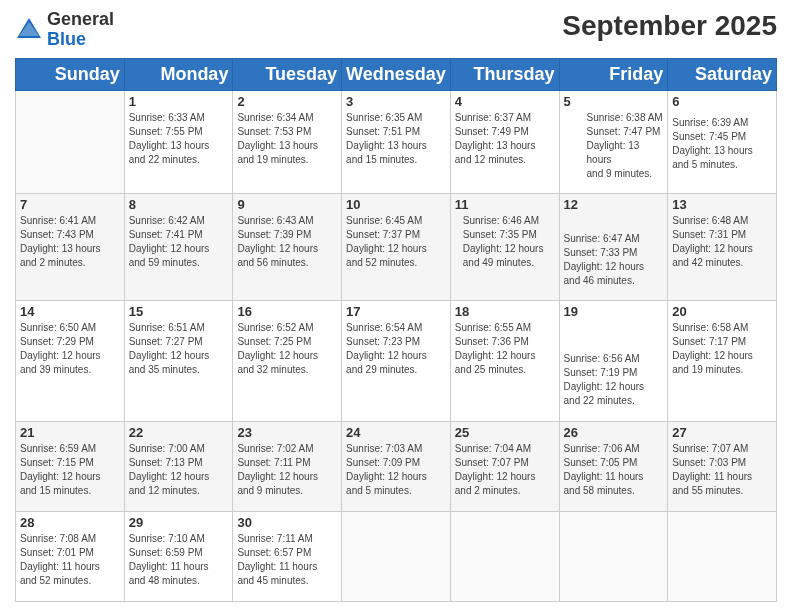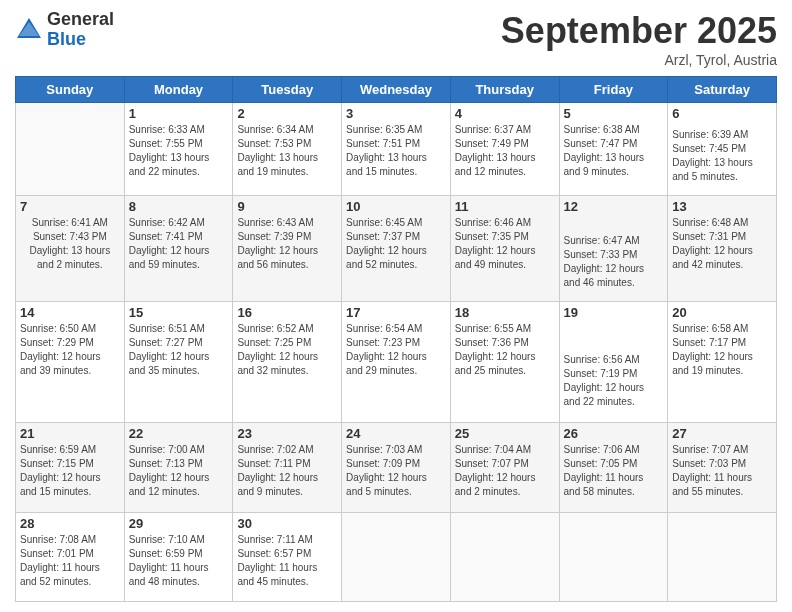--- a/index.html
+++ b/index.html
@@ -44,41 +44,41 @@
       color: #1a6bbf;
     }
     .logo-icon {
       width: 28px;
       height: 28px;
     }
     .title-area {
       text-align: right;
     }
     .month-title {
-      font-size: 36px;
+      font-size: 28px;
       font-weight: bold;
       color: #333;
     }
     .location {
       font-size: 14px;
       color: #555;
     }
     .calendar {
       flex: 1;
       border: 1px solid #ccc;
       border-collapse: collapse;
       width: 100%;
       table-layout: fixed;
     }
     .calendar th {
       background: #2e74c0;
       color: #fff;
-      font-size: 13px;
+      font-size: 18px;
       padding: 5px 4px;
-      text-align: center;
+      text-align: right;
       border: 1px solid #2565a8;
     }
     .calendar td {
       border: 1px solid #ccc;
       vertical-align: top;
       padding: 3px 4px;
       font-size: 10.5px;
       color: #333;
       background: #fff;
       height: 82px;
@@ -112,21 +112,20 @@
         <polygon points="14,2 26,22 2,22" fill="#1a6bbf"></polygon>
         <polygon points="14,6 24,20 4,20" fill="#fff" opacity="0.3"></polygon>
       </svg>
       <div class="logo-text">
         <span class="logo-general">General</span>
         <span class="logo-blue">Blue</span>
       </div>
     </div>
     <div class="title-area">
       <div class="month-title">September 2025</div>
-      <div class="location">Arzl, Tyrol, Austria</div>
     </div>
   </div>
 
   <table class="calendar">
     <thead>
       <tr>
       <th>Sunday</th>
           <th>Monday</th>
           <th>Tuesday</th>
           <th>Wednesday</th>
@@ -161,37 +160,37 @@
           </td>
           <td>
             <span class="day-num">4</span>
             <div class="day-info" style="white-space: pre-line;">Sunrise: 6:37 AM
 Sunset: 7:49 PM
 Daylight: 13 hours
 and 12 minutes.</div>
           </td>
           <td>
             <span class="day-num">5</span>
-            <div class="day-info" style="white-space: pre-line;">Sunrise: 6:38 AM
+            <div class="day-info" style="white-space: pre-line; margin-left: 23px;">Sunrise: 6:38 AM
 Sunset: 7:47 PM
 Daylight: 13 hours
 and 9 minutes.</div>
           </td>
           <td>
             <span class="day-num">6</span>
             <div class="day-info" style="white-space: pre-line; margin-top: 7px;">Sunrise: 6:39 AM
 Sunset: 7:45 PM
 Daylight: 13 hours
 and 5 minutes.</div>
           </td>
         </tr>
         <tr class="row-shade">
           <td>
             <span class="day-num">7</span>
-            <div class="day-info" style="white-space: pre-line; text-align: center;">Sunrise: 6:41 AM
+            <div class="day-info" style="white-space: pre-line;">Sunrise: 6:41 AM
 Sunset: 7:43 PM
 Daylight: 13 hours
 and 2 minutes.</div>
           </td>
           <td>
             <span class="day-num">8</span>
             <div class="day-info" style="white-space: pre-line;">Sunrise: 6:42 AM
 Sunset: 7:41 PM
 Daylight: 12 hours
 and 59 minutes.</div>
@@ -205,21 +204,21 @@
           </td>
           <td>
             <span class="day-num">10</span>
             <div class="day-info" style="white-space: pre-line;">Sunrise: 6:45 AM
 Sunset: 7:37 PM
 Daylight: 12 hours
 and 52 minutes.</div>
           </td>
           <td>
             <span class="day-num">11</span>
-            <div class="day-info" style="white-space: pre-line;">Sunrise: 6:46 AM
+            <div class="day-info" style="white-space: pre-line; margin-left: 8px;">Sunrise: 6:46 AM
 Sunset: 7:35 PM
 Daylight: 12 hours
 and 49 minutes.</div>
           </td>
           <td>
             <span class="day-num">12</span>
             <div class="day-info" style="white-space: pre-line; margin-top: 20px;">Sunrise: 6:47 AM
 Sunset: 7:33 PM
 Daylight: 12 hours
 and 46 minutes.</div>

